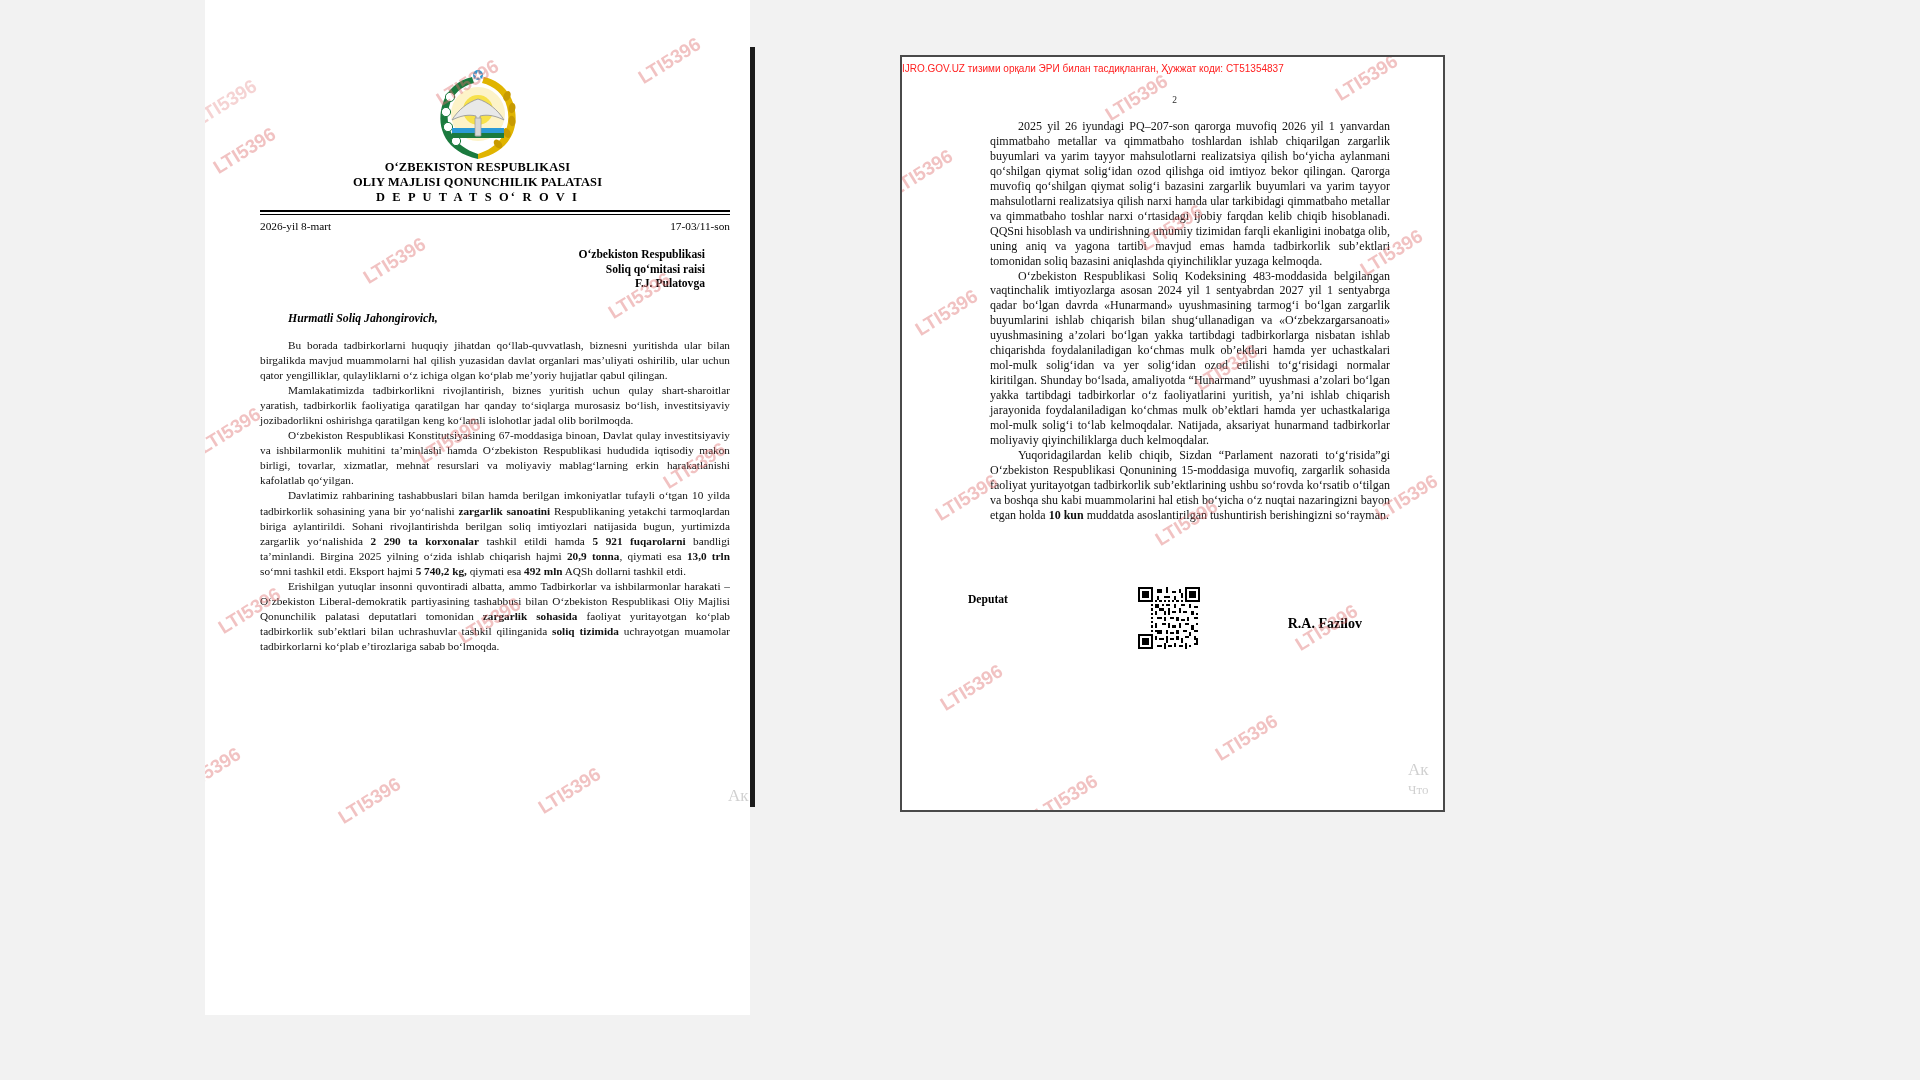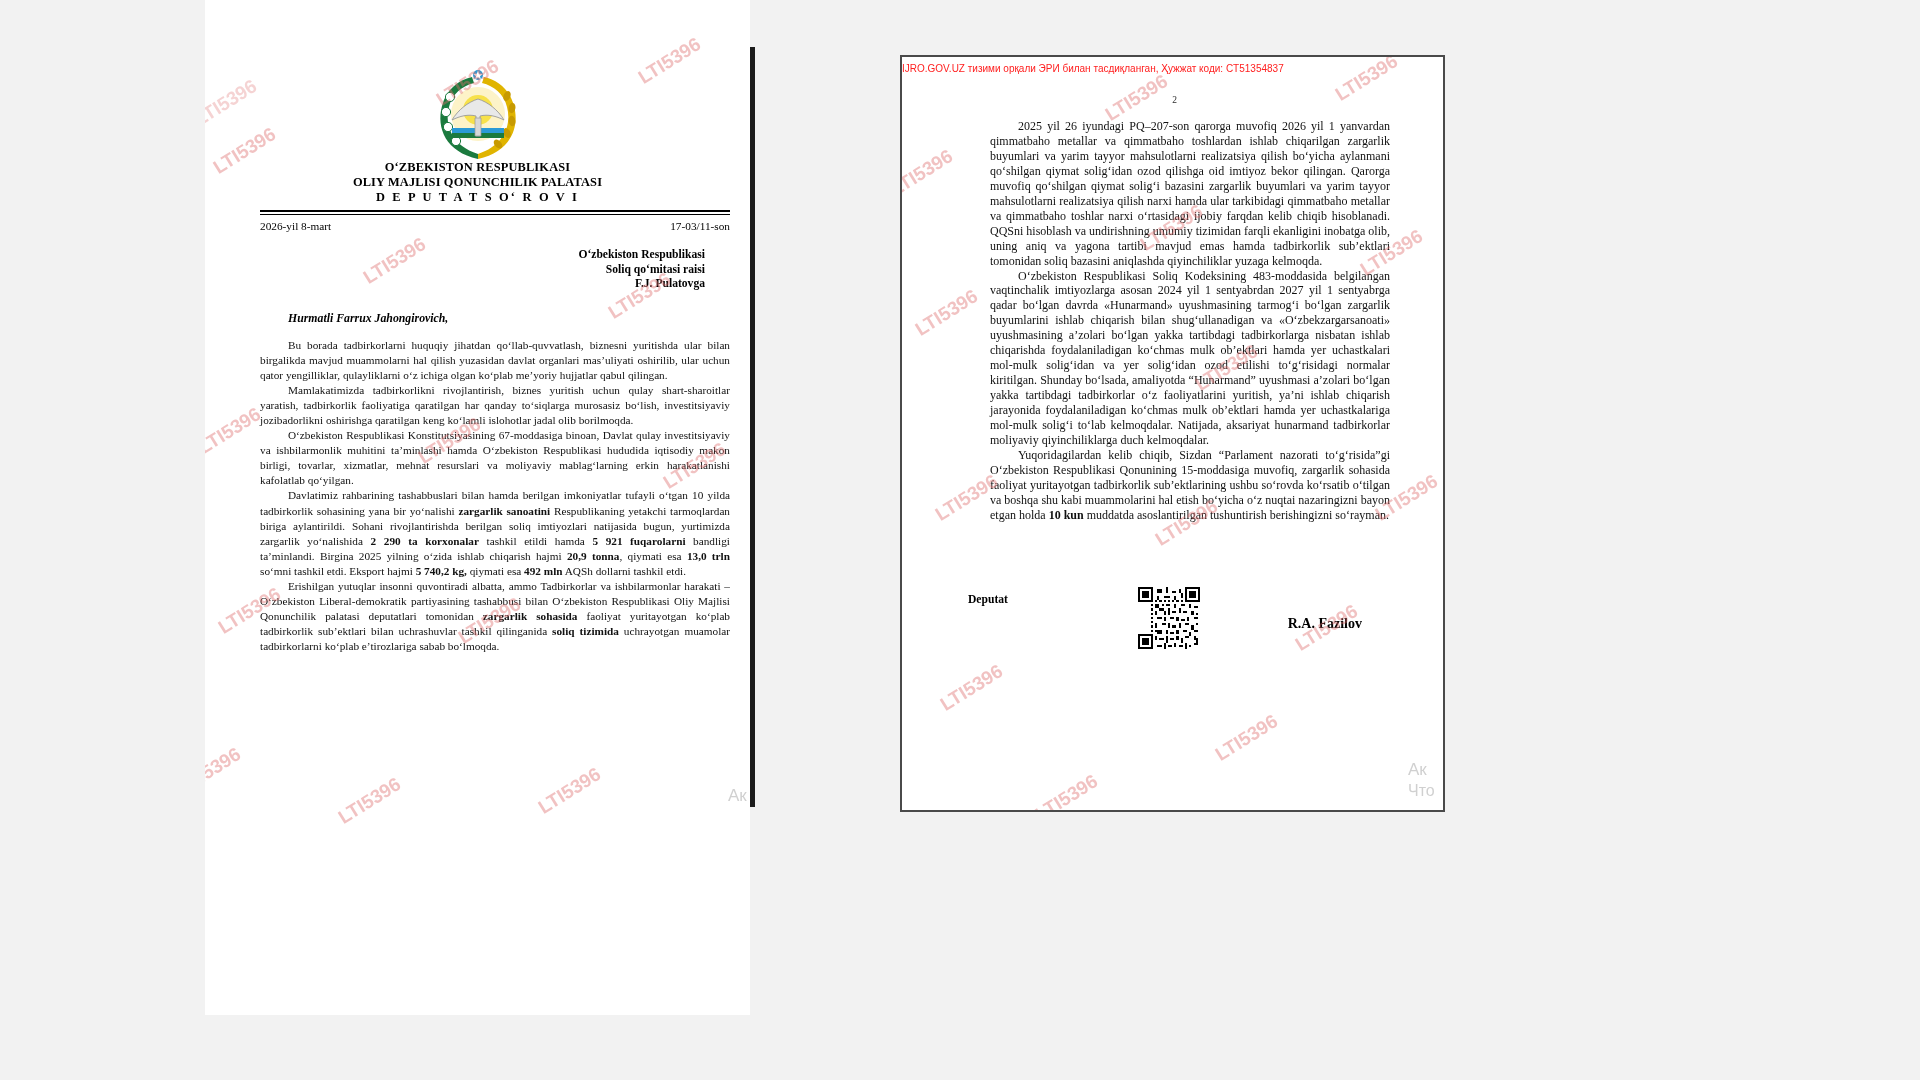--- a/index.html
+++ b/index.html
@@ -211,21 +211,21 @@
     font-size: 19px;
     color: rgba(222, 110, 110, 0.42);
     transform: rotate(-32deg);
     white-space: nowrap;
     user-select: none;
   }
   .wm-lite { color: rgba(222, 110, 110, 0.30); }
 
   .ghost {
     position: absolute;
-    font-family: Liberation Sans, sans-serif;
+    font-family: Liberation Serif, serif;
     font-size: 17px;
     color: rgba(150,150,150,0.45);
     white-space: nowrap;
   }
 </style>
 </head>
 <body>
 
 <div id="viewport">
 
@@ -280,21 +280,21 @@
       <span class="doc-date">2026-yil 8-mart</span>
       <span class="doc-no">17-03/11-son</span>
     </div>
 
     <div class="addressee">
       <div>O‘zbekiston Respublikasi</div>
       <div>Soliq qo‘mitasi raisi</div>
       <div>F.J. Pulatovga</div>
     </div>
 
-    <div class="salutation">Hurmatli Farrux Jahongirovich,</div>
+    <div class="salutation">Hurmatli Soliq Jahongirovich,</div>
 
     <div class="body1">
       <p>Bu borada tadbirkorlarni huquqiy jihatdan qo‘llab-quvvatlash, biznesni yuritishda ular bilan birgalikda mavjud muammolarni hal qilish yuzasidan davlat organlari mas’uliyati oshirilib, ular uchun qator yengilliklar, qulayliklarni o‘z ichiga olgan ko‘plab me’yoriy hujjatlar qabul qilingan.</p>
       <p>Mamlakatimizda tadbirkorlikni rivojlantirish, biznes yuritish uchun qulay shart-sharoitlar yaratish, tadbirkorlik faoliyatiga qaratilgan har qanday to‘siqlarga murosasiz bo‘lish, investitsiyaviy jozibadorlikni oshirishga qaratilgan keng ko‘lamli islohotlar jadal olib borilmoqda.</p>
       <p>O‘zbekiston Respublikasi Konstitutsiyasining 67-moddasiga binoan, Davlat qulay investitsiyaviy va ishbilarmonlik muhitini ta’minlashi hamda O‘zbekiston Respublikasi hududida iqtisodiy makon birligi, tovarlar, xizmatlar, mehnat resurslari va moliyaviy mablag‘larning erkin harakatlanishi kafolatlab qo‘yilgan.</p>
       <p><span>Davlatimiz rahbarining tashabbuslari bilan hamda berilgan imkoniyatlar tufayli o‘tgan 10 yilda tadbirkorlik sohasining yana bir yo‘nalishi </span><b>zargarlik sanoatini</b><span> Respublikaning yetakchi tarmoqlardan biriga aylantirildi. Sohani rivojlantirishda berilgan soliq imtiyozlari natijasida bugun, yurtimizda zargarlik yo‘nalishida </span><b>2 290 ta korxonalar</b><span> tashkil etildi hamda </span><b>5 921 fuqarolarni</b><span> bandligi ta’minlandi. Birgina 2025 yilning o‘zida ishlab chiqarish hajmi </span><b>20,9 tonna</b><span>, qiymati esa </span><b>13,0 trln</b><span> so‘mni tashkil etdi. Eksport hajmi </span><b>5 740,2 kg,</b><span> qiymati esa </span><b>492 mln</b><span> AQSh dollarni tashkil etdi.</span></p>
       <p><span>Erishilgan yutuqlar insonni quvontiradi albatta, ammo Tadbirkorlar va ishbilarmonlar harakati – O‘zbekiston Liberal-demokratik partiyasining tashabbusi bilan O‘zbekiston Respublikasi Oliy Majlisi Qonunchilik palatasi deputatlari tomonidan </span><b>zargarlik sohasida</b><span> faoliyat yuritayotgan ko‘plab tadbirkorlik sub’ektlari bilan uchrashuvlar tashkil qilinganida </span><b>soliq tizimida</b><span> uchrayotgan muamolar tadbirkorlarni ko‘plab e’tirozlariga sabab bo‘lmoqda.</span></p>
     </div>
 
     <div class="wm-layer">
@@ -451,15 +451,15 @@
       <div class="wm" style="left:470px; top:430px;">LTI5396</div>
       <div class="wm" style="left:35px;  top:620px;">LTI5396</div>
       <div class="wm" style="left:310px; top:670px;">LTI5396</div>
       <div class="wm" style="left:130px; top:730px;">LTI5396</div>
       <div class="wm" style="left:390px; top:560px;">LTI5396</div>
     </div>
   </div>
 
   <div class="ghost" style="left:728px; top:786px;">Ак</div>
   <div class="ghost" style="left:1408px; top:760px;">Ак</div>
-  <div class="ghost" style="left:1408px; top:782px; font-size:16px;">Что</div>
+  <div class="ghost" style="left:1408px; top:782px; font-size:13px;">Что</div>
 
 </div>
 
 </body></html>

